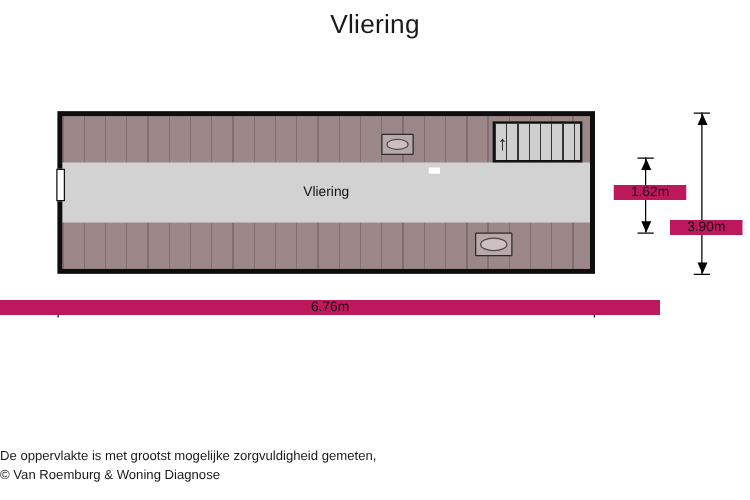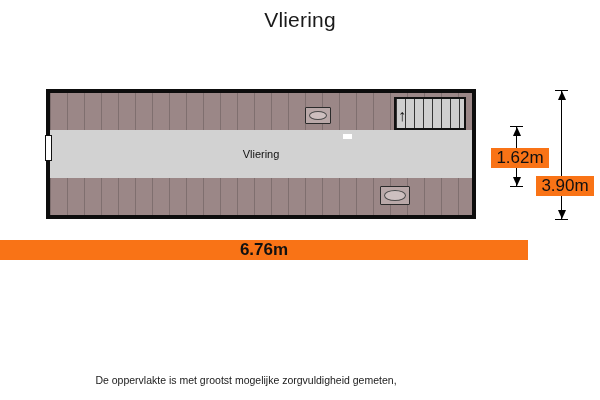--- a/index.html
+++ b/index.html
@@ -153,23 +153,23 @@
     box-sizing: border-box;
   }
 
   
   .dim-line {
     position: absolute;
     background: #000;
   }
   .dim-label {
     position: absolute;
-    font-size: 17px;
+    font-size: 11px;
     color: #111;
-    background: #f97316;
+    background: #be185d;
     padding: 0 3px;
   }
 
   
   #dim-width-line {
     left: 46px;
     top: 247px;
     width: 430px;
     height: 1px;
   }
@@ -187,21 +187,20 @@
     border-top: 4px solid transparent;
     border-bottom: 4px solid transparent;
   }
   #arrow-left { left: 47px; top: 243px; border-right: 9px solid #000; }
   #arrow-right { left: 466px; top: 243px; border-left: 9px solid #000; }
   #dim-width-label {
     left: 0;
     top: 240px;
     width: 522px;
     text-align: center;
-    font-weight: bold;
   }
 
   
   #dim-h1-line { left: 516px; top: 126px; width: 1px; height: 60px; }
   #dim-h1-cap-t { left: 510px; top: 126px; width: 13px; height: 1px; }
   #dim-h1-cap-b { left: 510px; top: 186px; width: 13px; height: 1px; }
   .arrow-v {
     position: absolute;
     width: 0;
     height: 0;
@@ -230,21 +229,20 @@
     text-align: center;
     margin-top: 28px;
   }
 
   
   #footer {
     position: absolute;
     left: 0;
     bottom: 12px;
     width: 492px;
-    text-align: center;
     font-size: 10.5px;
     color: #1a1a1a;
     line-height: 15px;
   }
 </style>
 </head>
 <body>
 
 <div id="page">
 
@@ -290,15 +288,16 @@
 
   <div class="dim-line" id="dim-h2-line"></div>
   <div class="dim-line" id="dim-h2-cap-t"></div>
   <div class="dim-line" id="dim-h2-cap-b"></div>
   <div class="arrow-v" id="arrow-h2-top"></div>
   <div class="arrow-v" id="arrow-h2-bot"></div>
   <div class="dim-label" id="dim-h2-label">3.90m</div>
 
   <div id="footer">
     <div>De oppervlakte is met grootst mogelijke zorgvuldigheid gemeten,</div>
+    <div>© Van Roemburg &amp; Woning Diagnose</div>
   </div>
 
 </div>
 
 </body></html>

